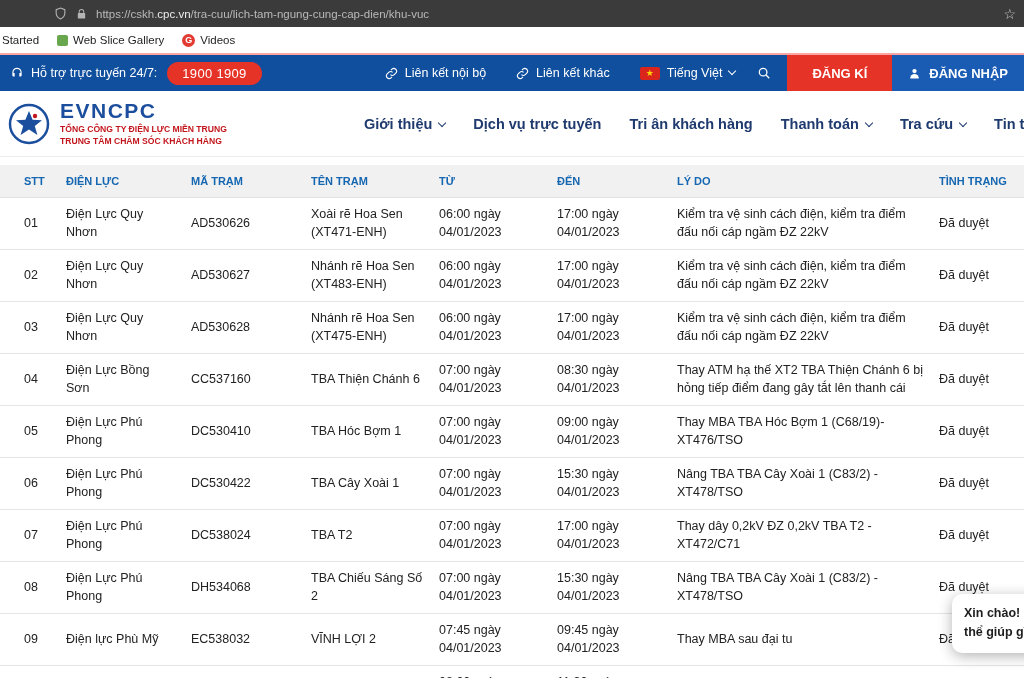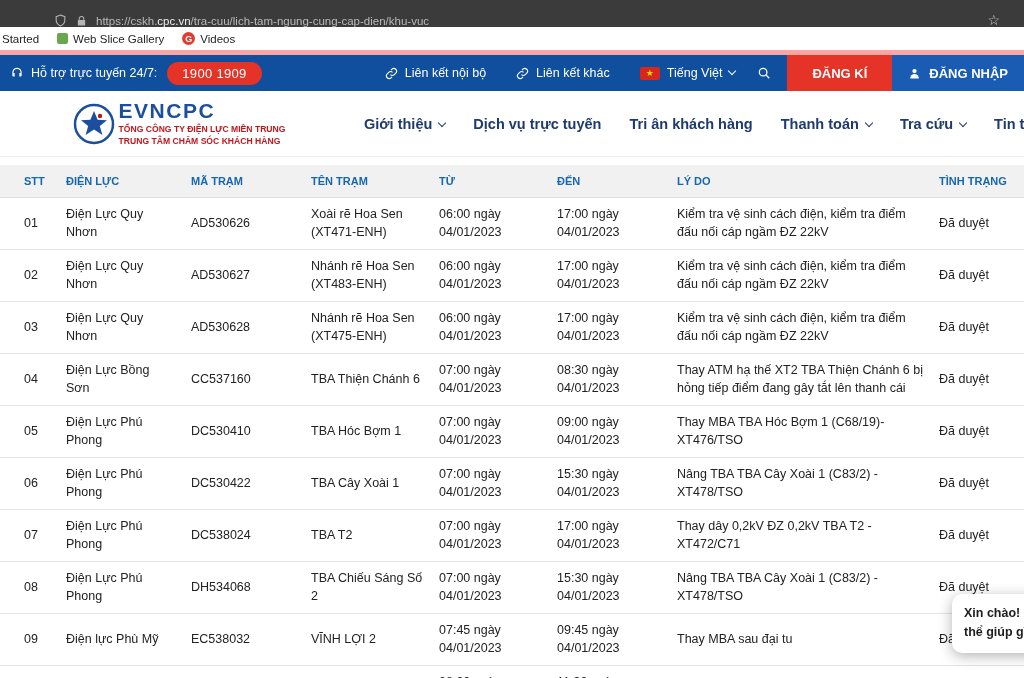--- a/index.html
+++ b/index.html
@@ -1,46 +1,46 @@
 <!DOCTYPE html>
 <html><head>
 <meta charset="utf-8">
 <style>
 * { margin:0; padding:0; box-sizing:border-box; }
 html,body { width:1024px; height:678px; font-family:"Liberation Sans","DejaVu Sans",sans-serif; }
 body { position:relative; overflow:hidden; background:#fff; }
 
 
-.browser-bar { height:27px; background:#3b3b3c; display:flex; align-items:flex-end; padding:0 24px 0 54px; gap:9px; }
+.browser-bar { height:27px; background:#3b3b3c; display:flex; align-items:center; padding:0 8px 0 54px; gap:9px; }
 .burl { color:#b9b9b9; font-size:11.5px; white-space:nowrap; cursor:text; }
 .burl .domain { color:#ededed; }
 .bstar { margin-left:auto; color:#cfcfcf; font-size:14px; cursor:pointer; line-height:1; }
 
 
-.bookmarks { height:28px; background:#fff; display:flex; align-items:center; gap:18px; padding-left:2px; font-size:11.5px; color:#1e1e1e; border-bottom:5px solid #fca5a5; }
+.bookmarks { height:28px; background:#fff; display:flex; align-items:center; gap:18px; padding-left:2px; font-size:11.5px; color:#1e1e1e; border-bottom:2px solid #fca5a5; }
 .bm { display:flex; align-items:center; gap:5px; cursor:pointer; white-space:nowrap; }
 .ico-slice { width:11px; height:11px; background:#69a74e; border-radius:2px; display:inline-block; }
 .ico-g { width:13px; height:13px; background:#e23c32; border-radius:7px; color:#fff; font-size:9px; font-weight:bold; align-items:center; justify-content:center; display:inline-flex; }
 
 
 .topbar { height:36px; background:#0f4f9d; display:flex; align-items:center; color:#fff; font-size:12.5px; padding-left:10px; }
 .support { display:flex; align-items:center; gap:7px; white-space:nowrap; }
 .hotline { background:#e63327; border-radius:13px; padding:4px 15px; font-weight:normal; font-size:13px; margin-left:10px; letter-spacing:.3px; cursor:pointer; white-space:nowrap; }
 .tb-right { margin-left:auto; display:flex; align-items:center; height:100%; }
 .tb-link { display:flex; align-items:center; gap:7px; margin-right:30px; cursor:pointer; white-space:nowrap;justify-content:space-between; }
 .lang { display:flex; align-items:center; gap:7px; margin-right:22px; cursor:pointer; white-space:nowrap; }
 .flag { width:20px; height:13px; background:#da251d; border-radius:2px; color:#ffd400; font-size:9px; display:flex; align-items:center; justify-content:center; line-height:1; }
 .chev { width:6px; height:6px; border-right:1.6px solid #fff; border-bottom:1.6px solid #fff; transform:rotate(45deg); display:inline-block; margin-top:-4px; }
 .searchb { margin-right:16px; cursor:pointer; display:flex; align-items:center; }
 .btn-dangki { background:#e63327; height:100%; display:flex; align-items:center; padding:0 25px; font-weight:bold; font-size:13px; cursor:pointer; white-space:nowrap; }
 .btn-dangnhap { background:#1a5cb4; height:100%; display:flex; align-items:center; gap:8px; padding:0 16px; font-weight:bold; font-size:13px; cursor:pointer; white-space:nowrap; }
 
 
 .site-header { height:66px; display:flex; align-items:center; background:#fff; border-bottom:1px solid #ededed; padding-left:8px; overflow:hidden; }
-.logo { display:flex; align-items:center; gap:4px; width:342px; flex:0 0 342px; cursor:pointer;justify-content:center; }
+.logo { display:flex; align-items:center; gap:10px; width:342px; flex:0 0 342px; cursor:pointer; }
 .logo-name { color:#1b4f9e; font-weight:bold; font-size:21px; letter-spacing:1.5px; line-height:1; }
 .logo-sub { color:#c3161c; font-size:8.6px; font-weight:bold; line-height:1.35; margin-top:3px; }
 .main-nav { display:flex; align-items:center; }
 .nav-item { color:#1e3a6e; font-weight:bold; font-size:14.5px; padding:0 14px; white-space:nowrap; cursor:pointer; display:flex; align-items:center; }
 .nav-item .chev { border-color:#1e3a6e; margin-left:7px; margin-top:-2px; }
 
 
 table.outage { width:1024px; table-layout:fixed; border-collapse:collapse; margin-top:8px; }
 .outage th { background:#f1f1f1; color:#1667b1; font-size:11px; font-weight:bold; text-align:left; padding:10px 8px; border-bottom:1px solid #e2e2e2; }
 .outage td { font-size:12.5px; color:#222; padding:8px 8px; border-bottom:1px solid #e4e4e4; vertical-align:middle; line-height:1.4; word-wrap:break-word; }

